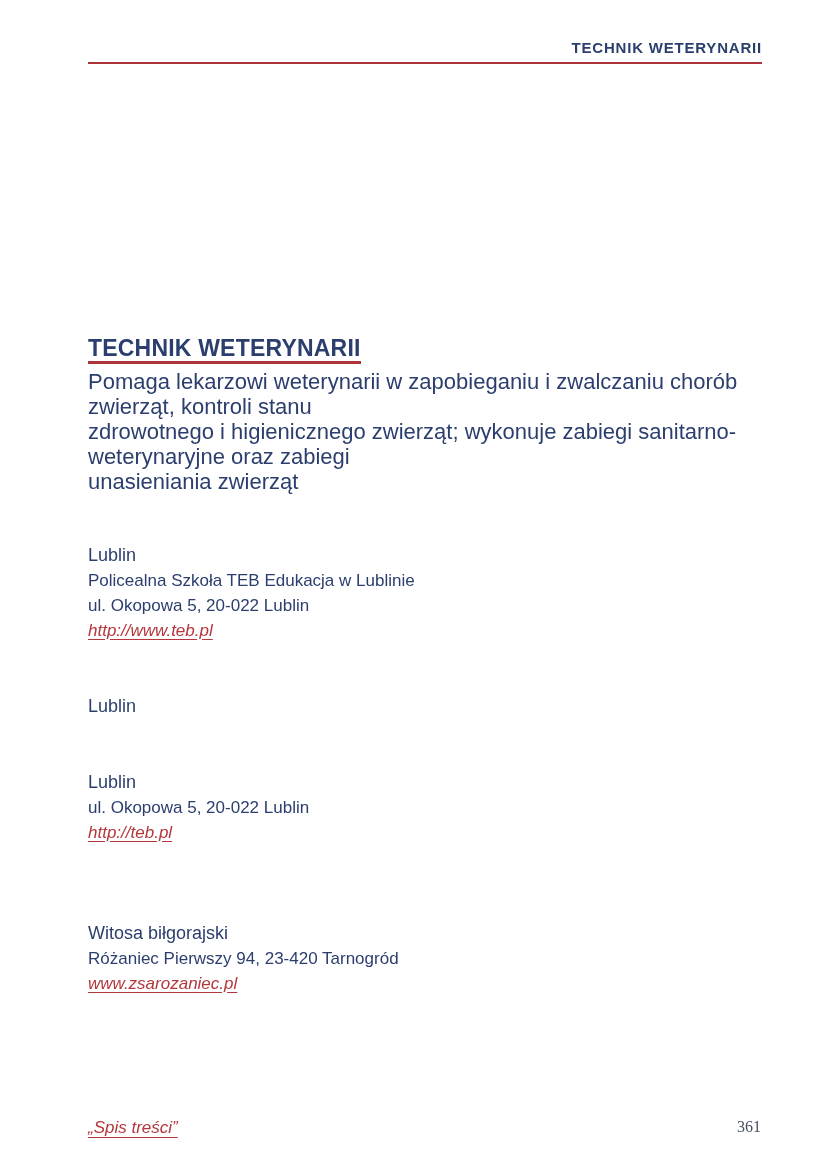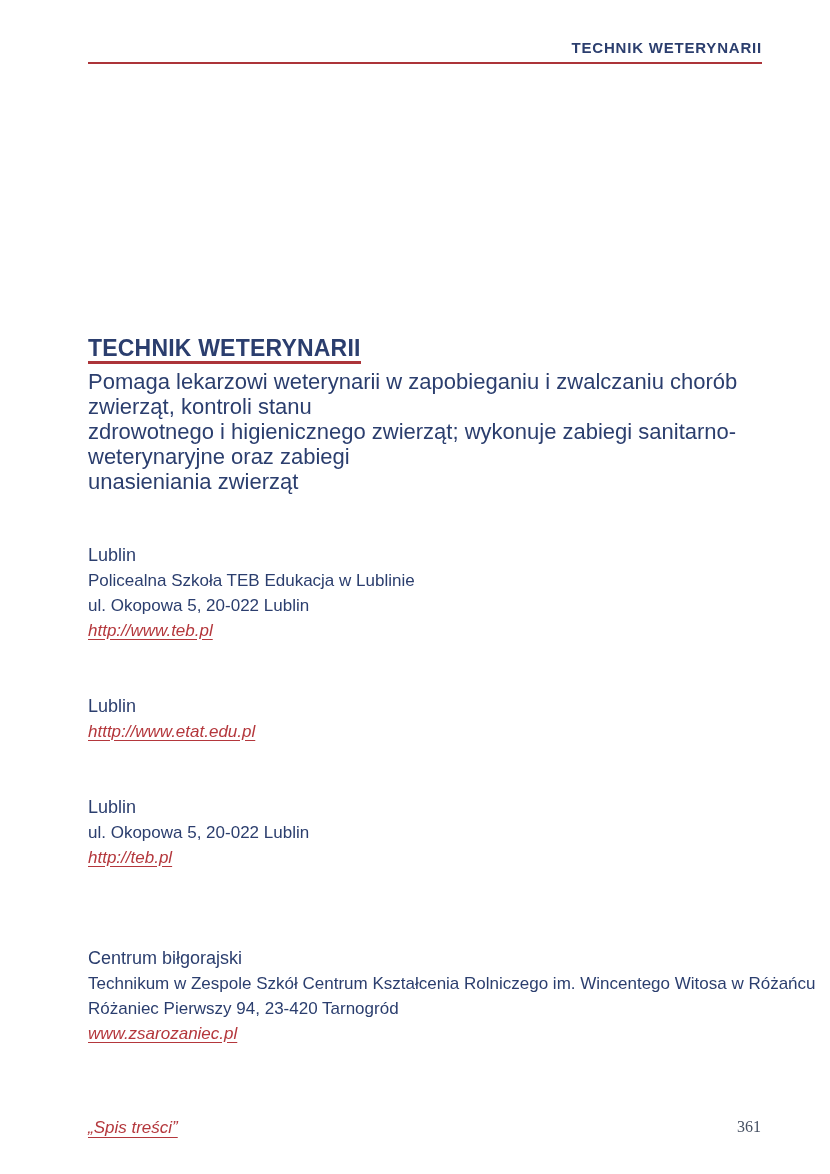--- a/index.html
+++ b/index.html
@@ -139,32 +139,30 @@
 
     <section class="entry">
       <h2>Lublin</h2>
       <div class="line">Policealna Szkoła TEB Edukacja w Lublinie</div>
       <div class="line">ul. Okopowa 5, 20-022 Lublin</div>
       <a href="#" class="url">http://www.teb.pl</a>
     </section>
 
     <section class="entry gap-normal">
       <h2>Lublin</h2>
-      <a href="#" class="url">htttp://www.etat.edu.pl</a>
     </section>
 
     <section class="entry gap-normal">
       <h2>Lublin</h2>
       <div class="line">ul. Okopowa 5, 20-022 Lublin</div>
       <a href="#" class="url">http://teb.pl</a>
     </section>
 
     <section class="entry gap-large">
-      <h2>Centrum biłgorajski</h2>
-      <div class="line">Technikum w Zespole Szkół Centrum Kształcenia Rolniczego im. Wincentego Witosa w Różańcu</div>
+      <h2>Witosa biłgorajski</h2>
       <div class="line">Różaniec Pierwszy 94, 23-420 Tarnogród</div>
       <a href="#" class="url">www.zsarozaniec.pl</a>
     </section>
 
   </div>
 
   <div class="footer">
     <div class="toc-wrap">
       <a href="#" class="toc-link">„Spis treści”</a>
     </div>

